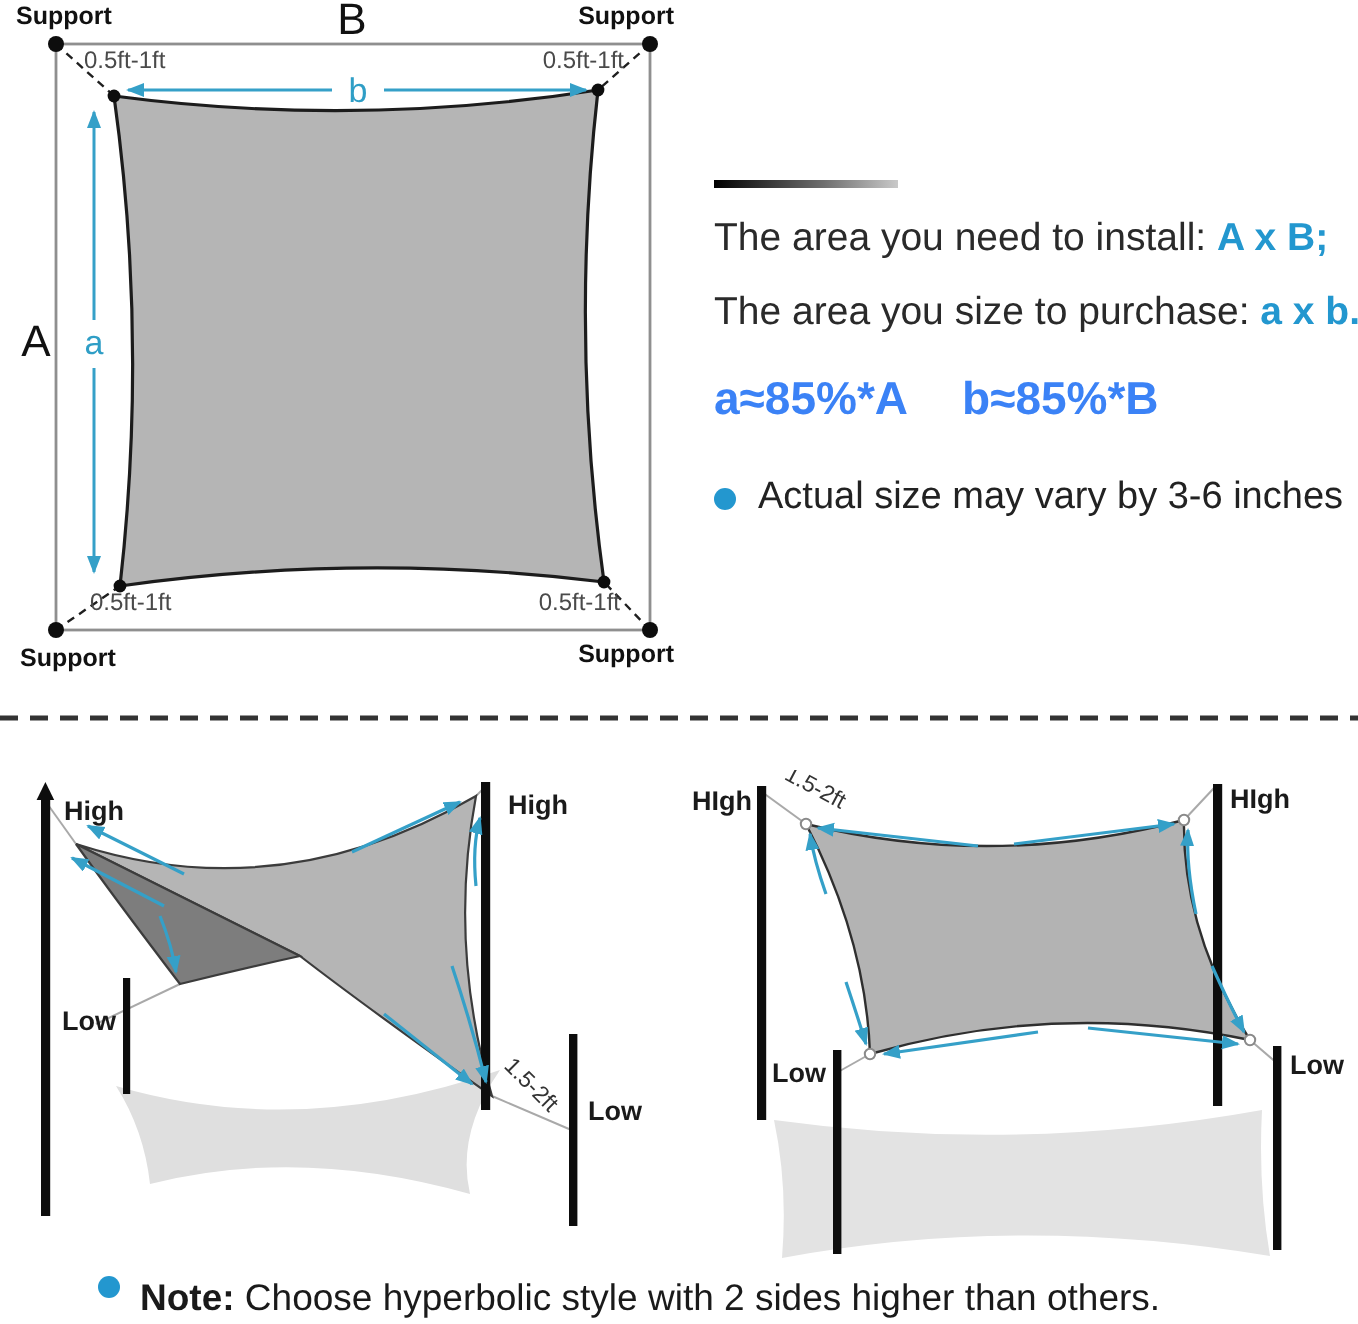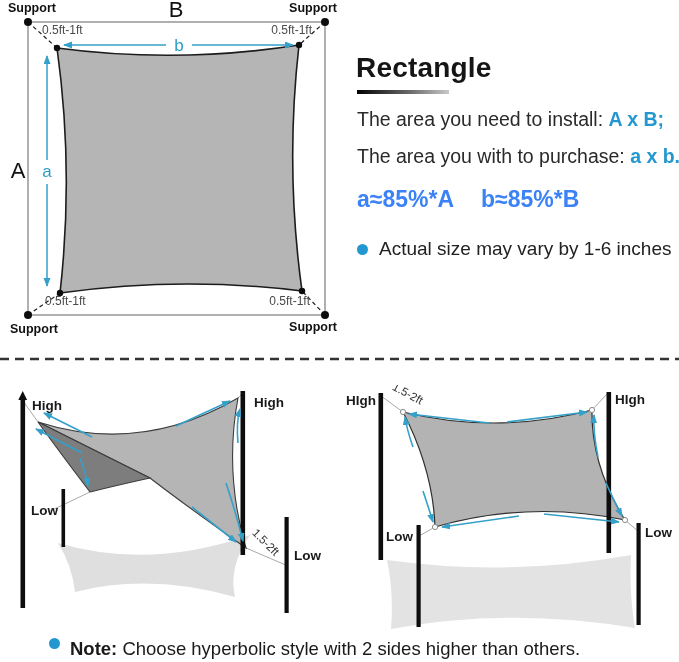--- a/index.html
+++ b/index.html
@@ -87,37 +87,36 @@
     <text class="lbl-support" x="337" y="12" text-anchor="end">Support</text>
     <text class="lbl-support" x="10" y="333">Support</text>
     <text class="lbl-support" x="337" y="331" text-anchor="end">Support</text>
 
     <text class="lbl-offset" x="42" y="34">0.5ft-1ft</text>
     <text class="lbl-offset" x="312" y="34" text-anchor="end">0.5ft-1ft</text>
     <text class="lbl-offset" x="45" y="305">0.5ft-1ft</text>
     <text class="lbl-offset" x="310" y="305" text-anchor="end">0.5ft-1ft</text>
   </svg>
 
-  <div class="title">Rectangle</div>
   <div class="title-underline"></div>
 
   <div class="body-line" style="top:108px;">
     <span>The area you need to install: </span><span class="hl" style="color:#2397cf;">A x B;</span>
   </div>
   <div class="body-line" style="top:145px;">
-    <span>The area you with to purchase: </span><span class="hl" style="color:#2397cf;">a x b.</span>
+    <span>The area you size to purchase: </span><span class="hl" style="color:#2397cf;">a x b.</span>
   </div>
 
   <div class="formula" style="color:#3b82f6;">
     <span>a≈85%*A</span><span class="gap"></span><span>b≈85%*B</span>
   </div>
 
   <div class="bullet-line">
     <span class="bullet-dot" style="background:#2397cf;"></span>
-    <span class="bullet-text">Actual size may vary by 1-6 inches</span>
+    <span class="bullet-text">Actual size may vary by 3-6 inches</span>
   </div>
 
   <svg class="abs" style="left:0;top:356px;" width="679" height="6">
     <line x1="0" y1="3" x2="679" y2="3" stroke="#333" stroke-width="2.6" stroke-dasharray="9,6"></line>
   </svg>
 
   <svg class="abs" style="left:0;top:385px;" width="340" height="250" viewBox="0 0 340 250">
     <defs>
       <marker id="arwL" markerWidth="10" markerHeight="8" refX="8" refY="3.5" orient="auto" markerUnits="userSpaceOnUse">
         <path d="M0,0 L9,3.5 L0,7 Z" fill="#35a0c8"></path>

